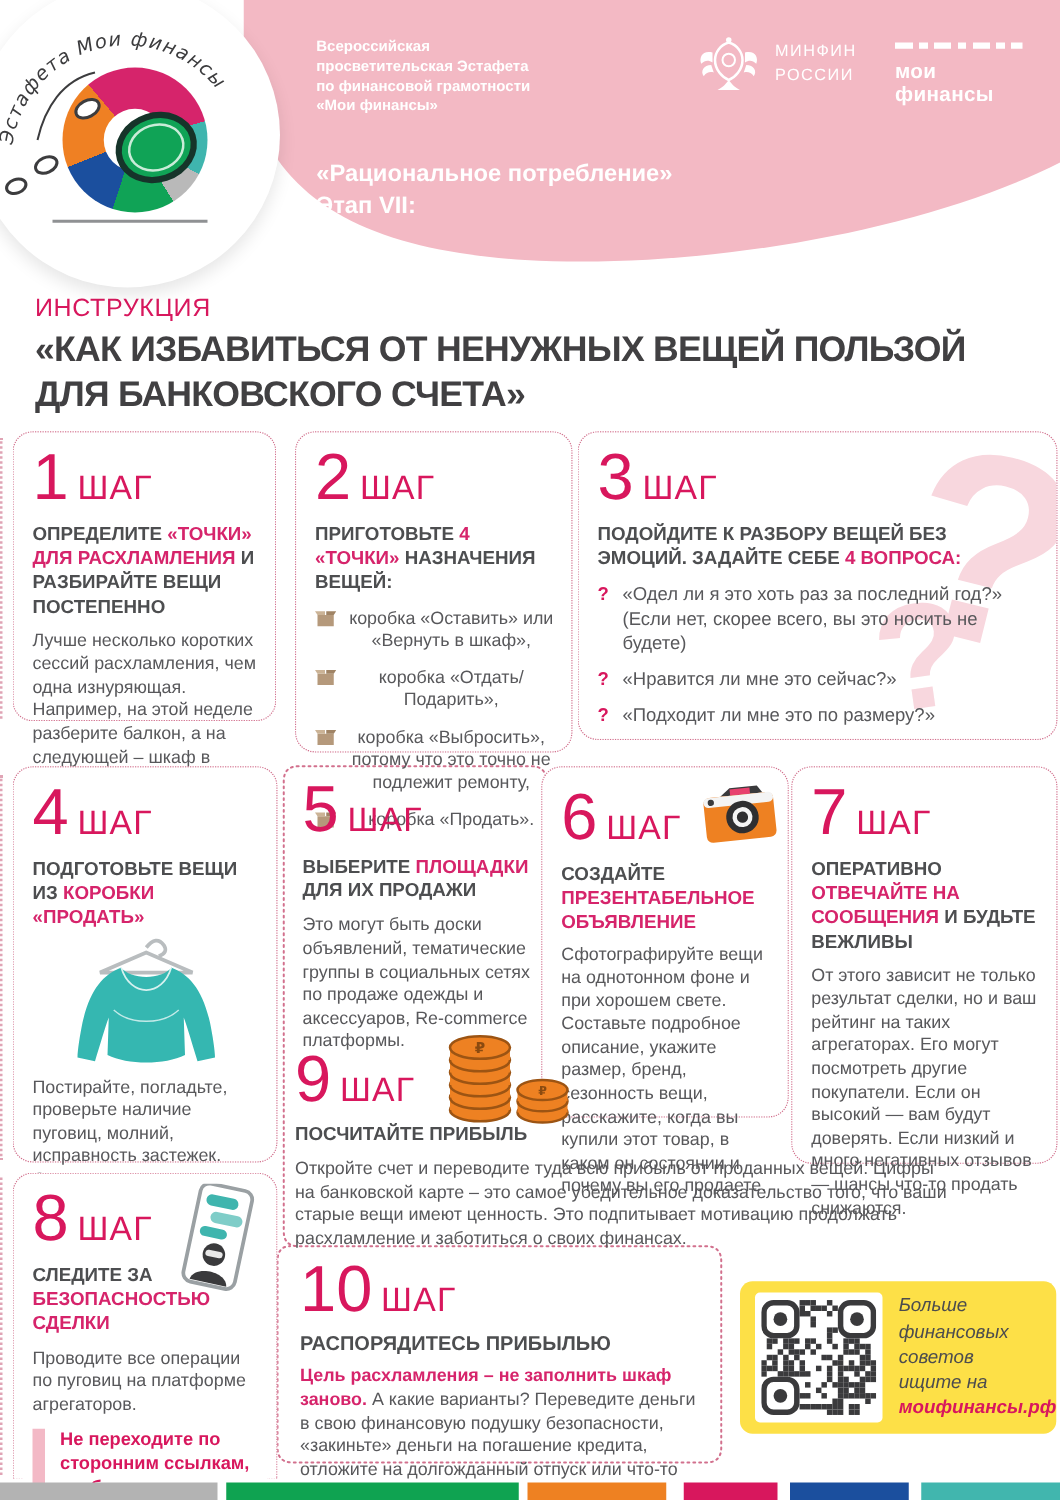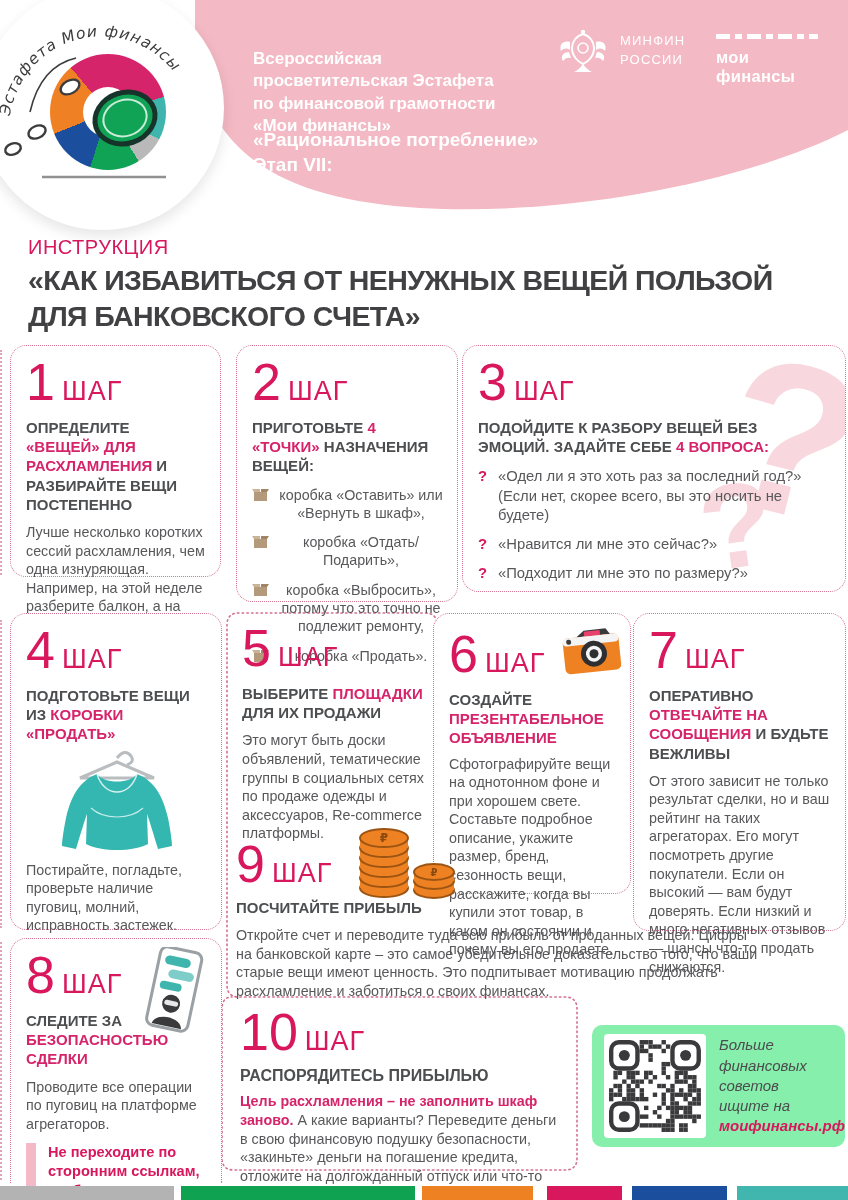--- a/index.html
+++ b/index.html
@@ -11,21 +11,21 @@
         background:#fff;z-index:2;box-shadow:0 6px 14px rgba(0,0,0,.10);}
   .ring{position:absolute;left:70px;top:68px;width:116px;height:116px;border-radius:50%;
         background:conic-gradient(from -40deg,#d6246b 0 115deg,#3fb5ae 0 158deg,#b9b9b9 0 188deg,
         #10a356 0 238deg,#1b4f9e 0 288deg,#ef8023 0 360deg);}
   .ring:after{content:"";position:absolute;left:33px;top:33px;width:50px;height:50px;border-radius:50%;background:#fff;}
   .coin-big{position:absolute;left:112px;top:104px;width:56px;height:46px;border-radius:50%;
         background:#10a356;border:5px solid #16342a;transform:rotate(-18deg);z-index:3;}
   .coin-big:after{content:"";position:absolute;left:5px;top:4px;right:5px;bottom:4px;border-radius:50%;
         border:2px solid #c9ecd8;}
   .logo-svg{position:absolute;left:0;top:0;z-index:4;}
-  .hdr-text{position:absolute;left:253px;top:48px;z-index:3;color:#fff;font-size:17px;line-height:1.32;font-weight:bold;}
+  .hdr-text{position:absolute;left:253px;top:30px;z-index:3;color:#fff;font-size:12px;line-height:1.32;font-weight:bold;}
   .hdr-stage{position:absolute;left:253px;top:128px;z-index:3;color:#fff;font-size:19px;line-height:1.3;font-weight:bold;}
   .minfin{position:absolute;left:556px;top:24px;z-index:3;display:flex;align-items:center;color:#fff;}
   .minfin-txt{margin-left:10px;font-size:13px;letter-spacing:1.2px;line-height:1.45;font-weight:normal;}
   .myfin{position:absolute;left:716px;top:34px;z-index:3;width:102px;}
   .myfin-dash{height:5px;background:repeating-linear-gradient(90deg,#fff 0 14px,transparent 14px 19px,#fff 19px 26px,transparent 26px 31px);}
   .myfin-txt{margin-top:9px;color:#fff;font-weight:bold;font-size:16.5px;letter-spacing:.3px;}
   
   .kicker{position:absolute;left:28px;top:236px;color:#d8175d;font-size:20px;letter-spacing:.5px;}
   .main-title{position:absolute;left:28px;top:262px;width:800px;color:#414042;font-weight:bold;
         font-size:28.5px;line-height:1.28;letter-spacing:-.6px;}
@@ -45,21 +45,21 @@
   .qlist li{position:relative;padding-left:20px;margin-bottom:10px;color:#58585b;font-size:14.8px;line-height:1.3;}
   .qlist .qm{position:absolute;left:0;top:0;color:#d8175d;font-weight:bold;}
   .qdecor{position:absolute;color:#f8d7de;font-weight:bold;z-index:1;user-select:none;}
   .abs{position:absolute;z-index:3;}
   .warn{display:flex;margin-top:10px;}
   .warn-bar{width:10px;margin-right:12px;}
   .warn-bar .b1{width:10px;height:56px;background:#f3b9c6;}
   .warn-txt{color:#d8175d;font-weight:bold;font-size:14.6px;line-height:1.3;}
   .bold-hl{color:#d6246b;font-weight:bold;}
   
-  .qr-block{position:absolute;left:592px;top:1025px;width:253px;height:122px;background:#86efac;border-radius:10px;z-index:3;display:flex;align-items:center;}
+  .qr-block{position:absolute;left:592px;top:1025px;width:253px;height:122px;background:#fde047;border-radius:10px;z-index:3;display:flex;align-items:center;}
   .qr-code{margin-left:12px;background:#fff;padding:5px;border-radius:4px;}
   .qr-txt{margin-left:13px;font-style:italic;color:#4c4c4e;font-size:15px;line-height:1.35;}
   .qr-link{color:#d8175d;font-weight:bold;}
   
   .fbar{position:absolute;top:1186px;height:14px;z-index:3;}
   .tick{position:absolute;left:0;width:0;border-left:2px dotted #e0a4b5;z-index:2;}
   .svg-overlay{position:absolute;left:0;top:0;z-index:2;}
 </style>
 </head>
 <body>
@@ -137,21 +137,21 @@
     <path d="M437,805 L437,625 Q437,613 425,613 L239,613 Q227,613 227,625 L227,985 Q227,997 239,997 L565,997 Q577,997 577,1009 L577,1158 Q577,1170 565,1170 L234,1170 Q222,1170 222,1158 L222,1009 Q222,997 232,997" fill="none" stroke="#d2708d" stroke-width="1.6" stroke-dasharray="1.5 3.2" stroke-linecap="round"></path>
   </svg>
 
   <div class="box" style="left:10px;top:345px;width:211px;height:232px;">
     <div class="pad">
       <div class="stepnum">
         <span class="n">1</span>
           <span class="w">ШАГ</span>
       </div>
       <div class="h">
-        <span>ОПРЕДЕЛИТЕ </span><span class="hl">«ВЕЩЕЙ» ДЛЯ РАСХЛАМЛЕНИЯ</span><span> И РАЗБИРАЙТЕ ВЕЩИ ПОСТЕПЕННО</span>
+        <span>ОПРЕДЕЛИТЕ </span><span class="hl">«ТОЧКИ» ДЛЯ РАСХЛАМЛЕНИЯ</span><span> И РАЗБИРАЙТЕ ВЕЩИ ПОСТЕПЕННО</span>
       </div>
       <div class="body">Лучше несколько коротких сессий расхламления, чем одна изнуряющая. Например, на этой неделе разберите балкон, а на следующей – шкаф в прихожей.</div>
     </div>
   </div>
 
   <div class="box" style="left:236px;top:345px;width:222px;height:257px;">
     <div class="pad">
       <div class="stepnum">
         <span class="n">2</span>
           <span class="w">ШАГ</span>

